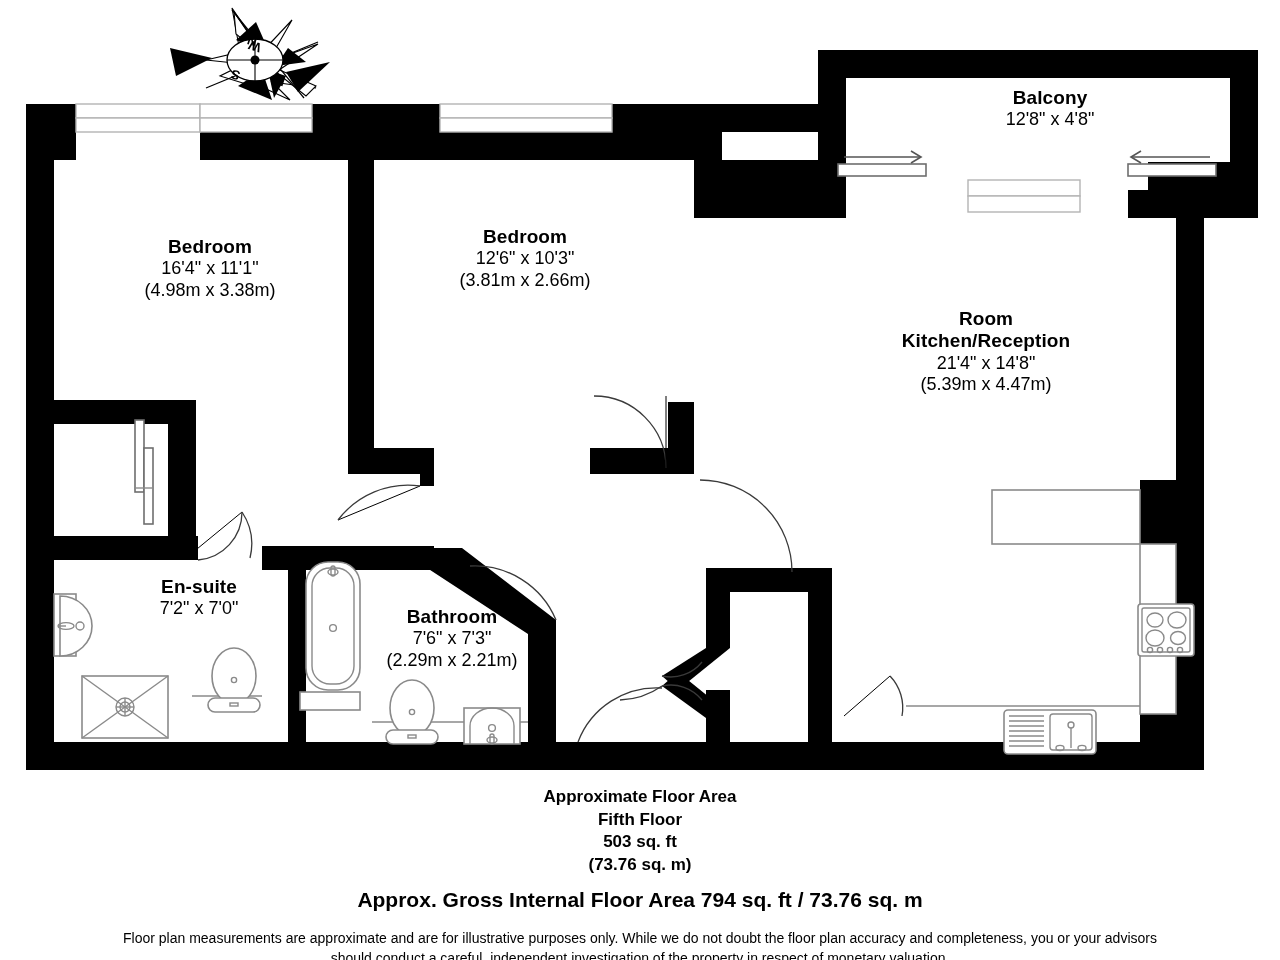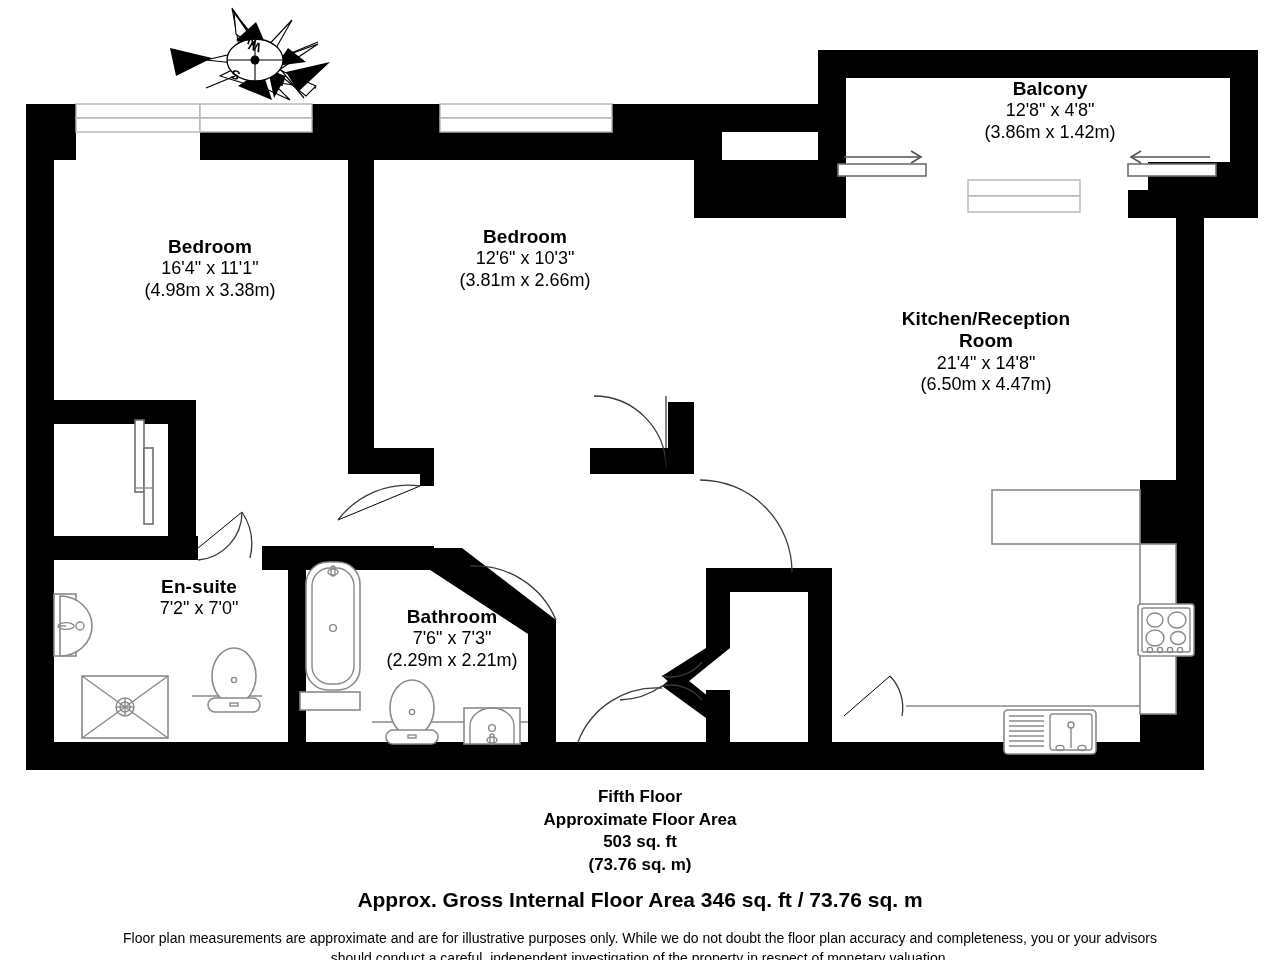--- a/index.html
+++ b/index.html
@@ -376,47 +376,46 @@
     <div class="rl-imp">16'4" x 11'1"</div>
     <div class="rl-met">(4.98m x 3.38m)</div>
   </div>
 
   <div class="room-label" style="left:375px; top:226px; width:300px;">
     <div class="rl-name">Bedroom</div>
     <div class="rl-imp">12'6" x 10'3"</div>
     <div class="rl-met">(3.81m x 2.66m)</div>
   </div>
 
-  <div class="room-label" style="left:920px; top:78px; width:260px;">
+  <div class="room-label" style="left:920px; top:87px; width:260px;">
     <div class="rl-name">Balcony</div>
     <div class="rl-imp">12'8" x 4'8"</div>
-    <div class="rl-met">(3.86m x 1.42m)</div>
   </div>
 
   <div class="room-label" style="left:826px; top:308px; width:320px;">
+    <div class="rl-name">Room</div>
     <div class="rl-name">Kitchen/Reception</div>
-    <div class="rl-name">Room</div>
     <div class="rl-imp">21'4" x 14'8"</div>
-    <div class="rl-met">(6.50m x 4.47m)</div>
+    <div class="rl-met">(5.39m x 4.47m)</div>
   </div>
 
   <div class="room-label" style="left:68px; top:576px; width:262px;">
     <div class="rl-name">En-suite</div>
     <div class="rl-imp">7'2" x 7'0"</div>
   </div>
 
   <div class="room-label" style="left:322px; top:606px; width:260px;">
     <div class="rl-name">Bathroom</div>
     <div class="rl-imp">7'6" x 7'3"</div>
     <div class="rl-met">(2.29m x 2.21m)</div>
   </div>
 
   <div id="footer">
+    <div class="foot-floor">Approximate Floor Area</div>
     <div class="foot-floor">Fifth Floor</div>
-    <div class="foot-floor">Approximate Floor Area</div>
     <div class="foot-floor">503 sq. ft</div>
     <div class="foot-floor">(73.76 sq. m)</div>
-    <div class="foot-gross">Approx. Gross Internal Floor Area 346 sq. ft / 73.76 sq. m</div>
+    <div class="foot-gross">Approx. Gross Internal Floor Area 794 sq. ft / 73.76 sq. m</div>
     <div class="foot-disc">Floor plan measurements are approximate and are for illustrative purposes only. While we do not doubt the floor plan accuracy and completeness, you or your advisors should conduct a careful, independent investigation of the property in respect of monetary valuation.</div>
 
   </div>
 
 </div>
 
 </body></html>

